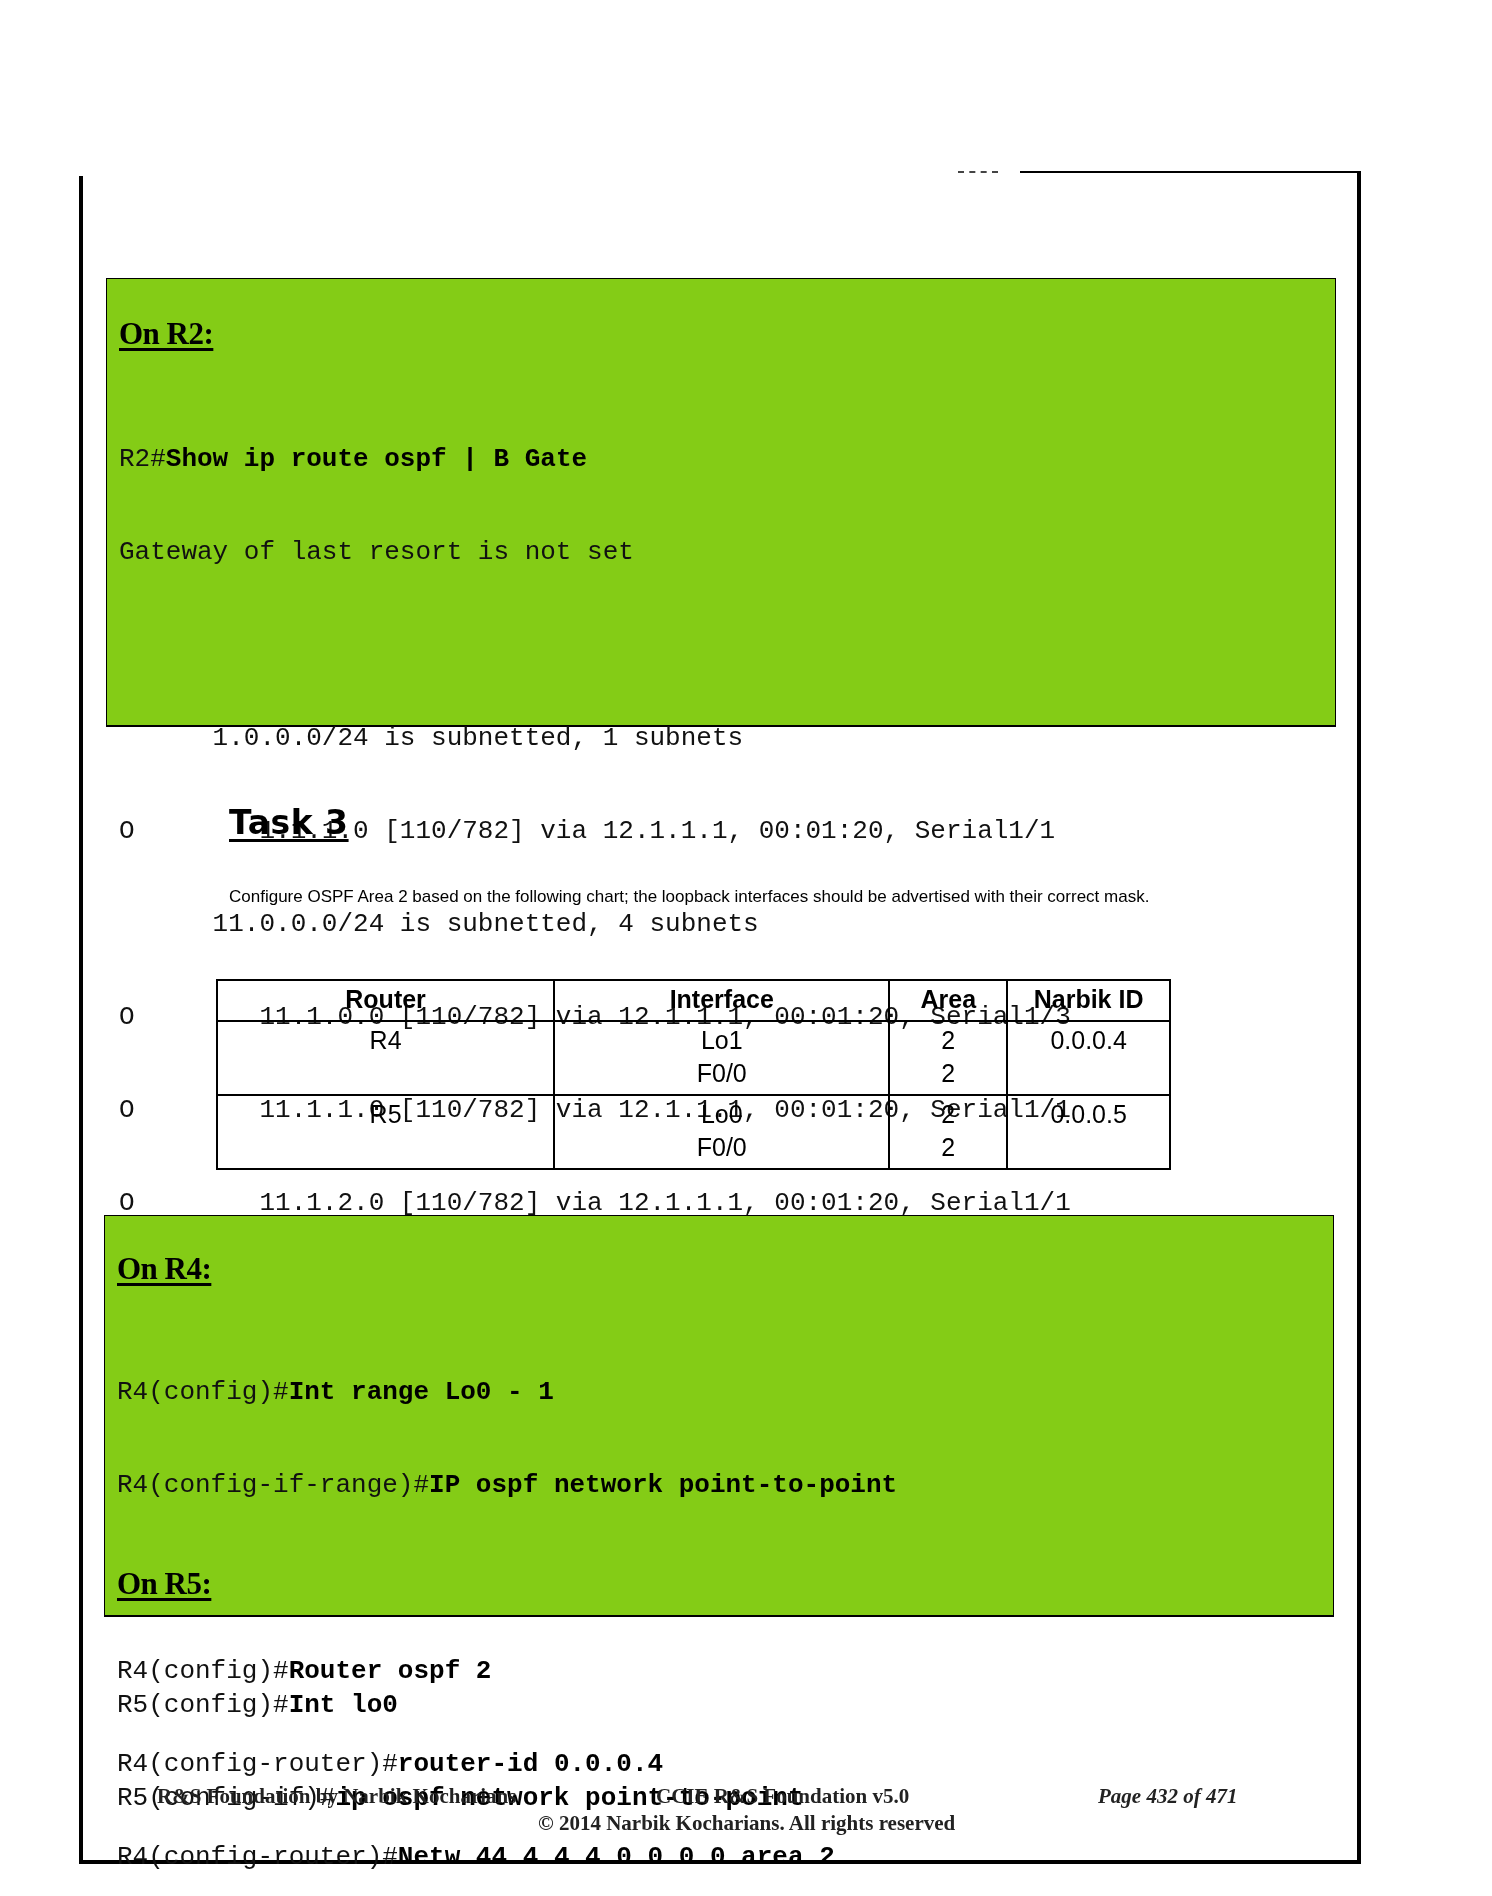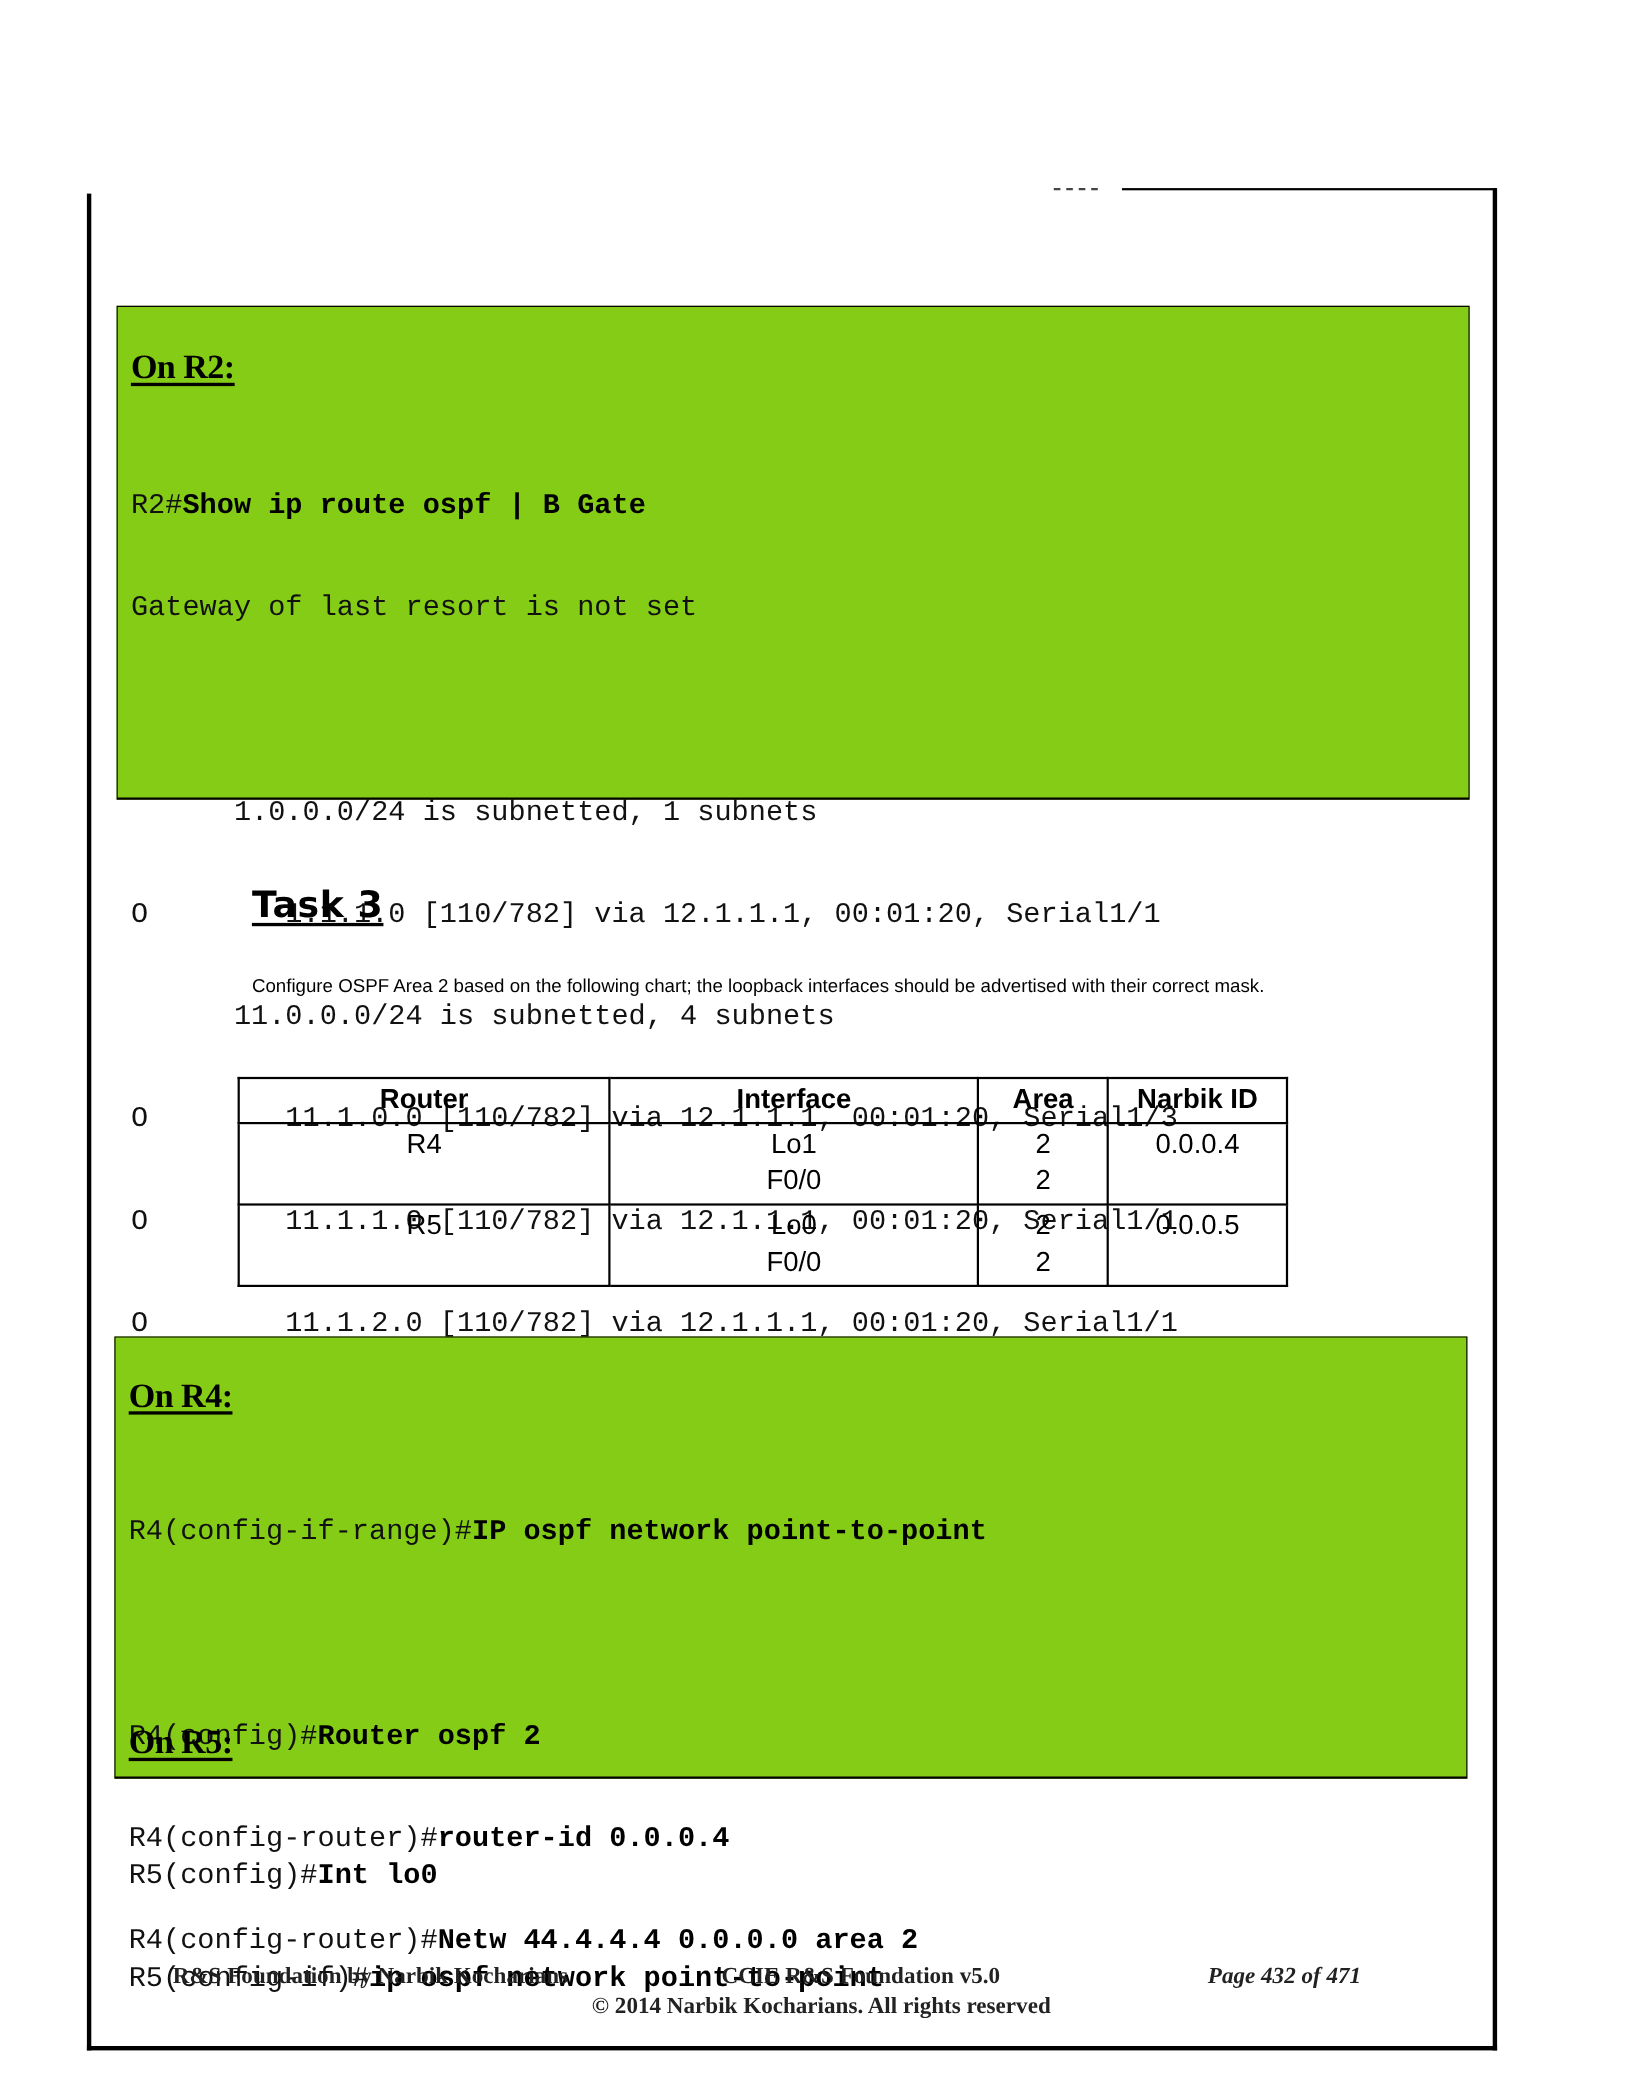--- a/index.html
+++ b/index.html
@@ -101,20 +101,21 @@
       <span class="sub">2</span>
     </td>
     <td>0.0.0.5</td>
   </tr>
 </tbody>
   </table>
 
 <div class="box box2">
   <div class="box-heading" style="top:35px;">On R4:</div>
   <div class="code" style="top:99px;">
+    <div class="line"><span>R4(config)#</span><span class="b">Int range Lo0 - 1</span></div>
     <div class="line"><span>R4(config-if-range)#</span><span class="b">IP ospf network point-to-point</span></div>
     <div class="line"><span></span><span class="b"></span></div>
     <div class="line"><span>R4(config)#</span><span class="b">Router ospf 2</span></div>
     <div class="line"><span>R4(config-router)#</span><span class="b">router-id 0.0.0.4</span></div>
     <div class="line"><span>R4(config-router)#</span><span class="b">Netw 44.4.4.4 0.0.0.0 area 2</span></div>
     
   </div>
 
   <div class="box-heading" style="top:350px;">On R5:</div>
   <div class="code" style="top:412px;">

